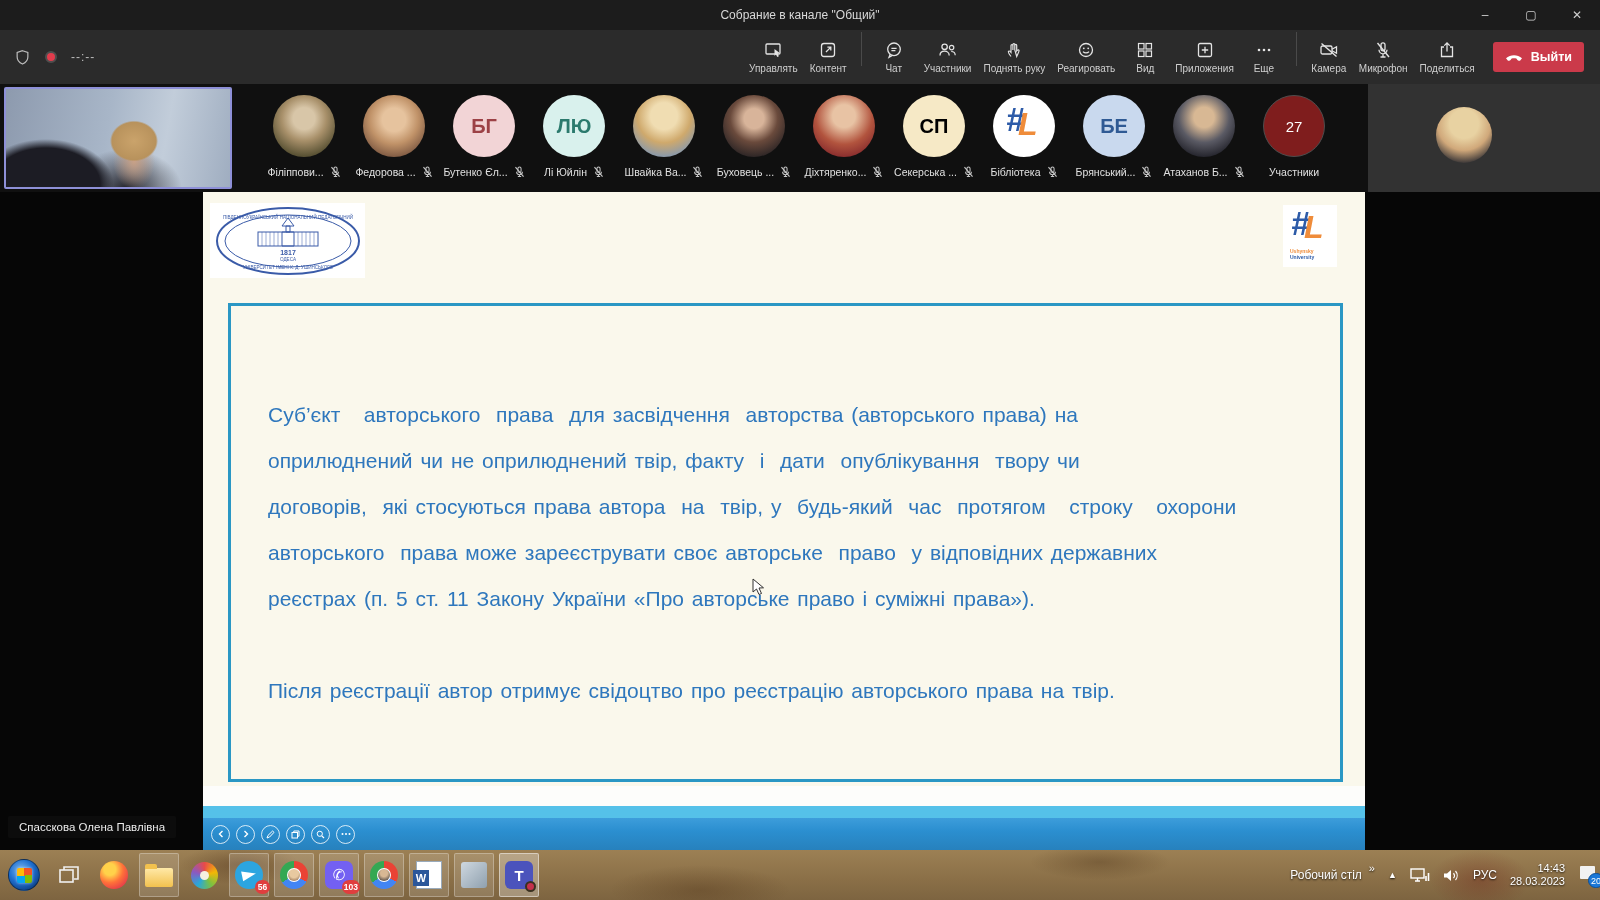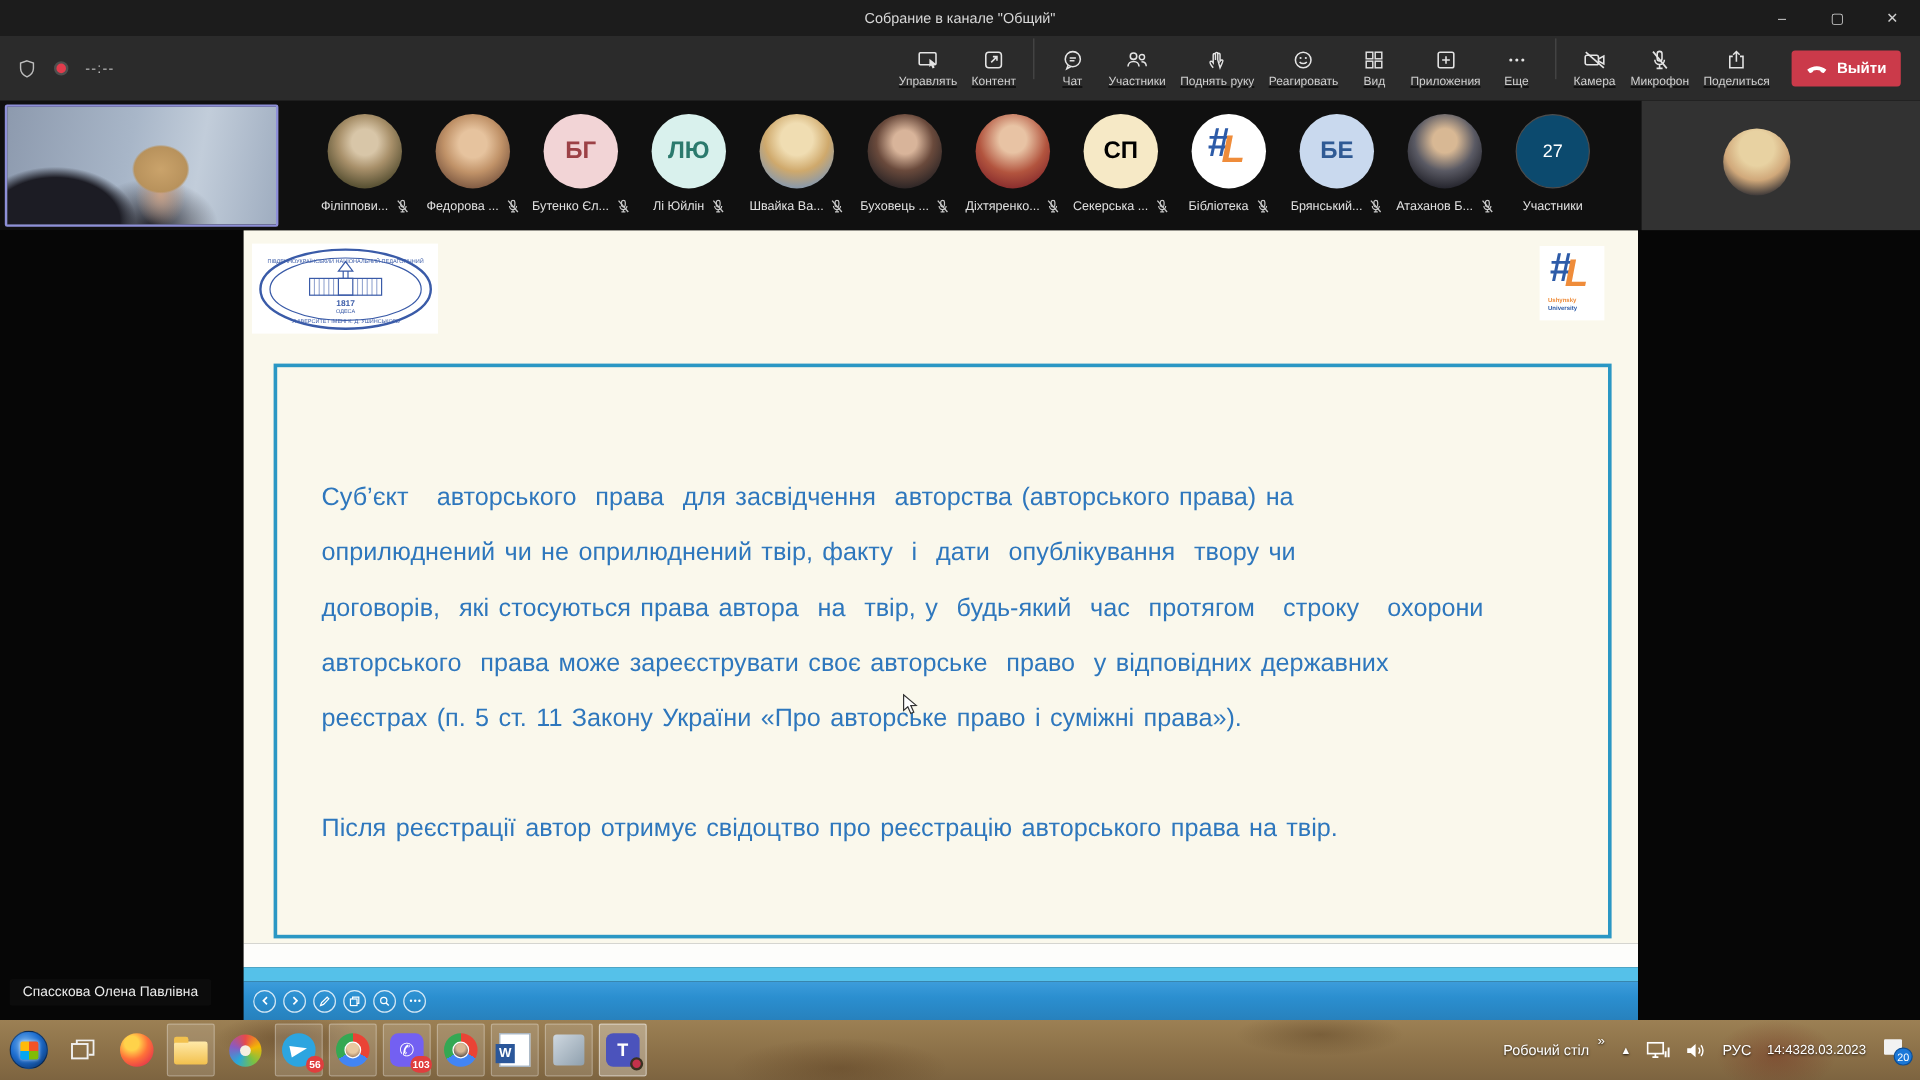--- a/index.html
+++ b/index.html
@@ -10,42 +10,42 @@
   .titlebar{position:absolute;left:0;top:0;width:1600px;height:30px;background:#1c1c1c;display:flex;align-items:center;justify-content:center;}
   .titlebar-title{color:#d8d8d8;font-size:12px;}
   .win-controls{position:absolute;right:0;top:0;height:30px;display:flex;}
   .win-btn{width:46px;height:30px;display:flex;align-items:center;justify-content:center;color:#cfcfcf;font-size:12px;cursor:default;}
 
   
   .toolbar{position:absolute;left:0;top:30px;width:1600px;height:54px;background:#2b2b2b;display:flex;align-items:center;}
   .tb-left{display:flex;align-items:center;gap:14px;margin-left:14px;color:#bdbdbd;}
   .rec-dot{width:12px;height:12px;border-radius:50%;background:#e13c4c;border:2px solid #4e4e4e;}
   .tb-timer{font-size:12px;color:#bdbdbd;letter-spacing:1px;}
-  .tb-main{display:flex;margin-left:auto;text-decoration:underline;}
+  .tb-main{display:flex;margin-left:auto;}
   .tb-btn{min-width:48px;padding:0 6px;height:50px;display:flex;flex-direction:column;align-items:center;justify-content:center;gap:3px;color:#d6d6d6;}
   .tb-btn svg{display:block;}
   .tb-label{font-size:10px;color:#cfcfcf;white-space:nowrap;}
   .tb-divider{width:1px;height:34px;background:#4a4a4a;margin:0 8px;}
   .leave-btn{margin:0 16px 0 12px;height:30px;padding:0 12px;border-radius:3px;background:#cb3a4a;color:#fff;display:flex;align-items:center;gap:8px;font-size:12.5px;font-weight:bold;}
 
   
   .filmstrip{position:absolute;left:0;top:84px;width:1600px;height:108px;background:#101010;}
   .selfview{position:absolute;left:4px;top:3px;width:228px;height:102px;border:2px solid #8e90d8;border-radius:2px;background:
     radial-gradient(ellipse 40px 34px at 128px 52px,#caa36b 0%,#b8925c 55%,rgba(0,0,0,0) 60%),
     radial-gradient(ellipse 30px 40px at 128px 72px,#c9a186 0%,rgba(0,0,0,0) 70%),
     radial-gradient(ellipse 90px 60px at 40px 95px,#1c1c24 0%,#1c1c24 60%,rgba(0,0,0,0) 75%),
     radial-gradient(ellipse 70px 50px at 120px 100px,#23232b 0%,rgba(0,0,0,0) 80%),
     linear-gradient(100deg,#8d9aae 0%,#a8b6c8 45%,#c2cdda 70%,#9fadc0 100%);}
   .tiles-row{position:absolute;left:259px;top:0;height:108px;display:flex;}
   .tile{width:90px;height:108px;display:flex;flex-direction:column;align-items:center;padding-top:11px;}
   .av{width:62px;height:62px;border-radius:50%;display:flex;align-items:center;justify-content:center;font-size:20px;font-weight:600;position:relative;overflow:hidden;flex:none;}
   .tile-name-row{margin-top:9px;display:flex;align-items:center;gap:6px;max-width:96px;}
   .tile-name{font-size:10.5px;color:#e0e0e0;white-space:nowrap;}
   .mic-off{flex:none;}
-  .tile-count .av{background:#0c4a6e;border:1px solid #4d4d4d;color:#fff;font-size:15px;font-weight:400;}
+  .tile-count .av{background:#7f1d1d;border:1px solid #4d4d4d;color:#fff;font-size:15px;font-weight:400;}
   
   .ph-outdoor{background:radial-gradient(circle at 50% 38%,#d8c6a8 0 22%,#a8906a 45%,#5c5436 75%,#3f3a26);}
   .ph-warm{background:radial-gradient(circle at 50% 40%,#e6c39e 0 24%,#c09268 50%,#7a5640 80%,#54382a);}
   .ph-blonde{background:radial-gradient(circle at 50% 34%,#f0ddb2 0 26%,#cfa96c 52%,#8d9aa8 78%,#6d7a88);}
   .ph-brunette{background:radial-gradient(circle at 50% 38%,#d8b49a 0 20%,#6a4a3c 48%,#2e2626 78%);}
   .ph-reddress{background:radial-gradient(circle at 50% 34%,#e8c3a4 0 22%,#b2543e 55%,#8a2e2e 80%,#5c2020);}
   .ph-man{background:radial-gradient(circle at 50% 36%,#d8b894 0 20%,#5a5a64 50%,#23232b 80%);}
   .ph-liblogo{background:#ffffff;}
   .mini-hl{display:none;}
   .ph-liblogo .mini-hl{display:block;position:relative;width:40px;height:40px;}
@@ -101,25 +101,25 @@
   .ico-chrome{width:28px;height:28px;border-radius:50%;background:conic-gradient(#ea4335 0 33%,#4285f4 0 66%,#34a853 0);position:relative;}
   .ico-chrome:before{content:"";position:absolute;left:7px;top:7px;width:14px;height:14px;border-radius:50%;background:#fff;}
   .chrome-face{position:absolute;left:8px;top:8px;width:12px;height:12px;border-radius:50%;background:radial-gradient(circle at 50% 35%,#e8c9a0 0 45%,#7a5640);}
   .chrome-face.dark{background:radial-gradient(circle at 50% 35%,#d8b894 0 35%,#23232b);}
   .ico-viber{width:28px;height:28px;border-radius:7px;background:#7360f2;display:flex;align-items:center;justify-content:center;color:#fff;font-size:15px;}
   .ico-word{width:26px;height:28px;background:#fff;border:1px solid #9ab;position:relative;display:flex;align-items:flex-end;}
   .ico-word .w{width:16px;height:16px;background:#2b579a;color:#fff;font-size:11px;font-weight:bold;display:flex;align-items:center;justify-content:center;margin:0 0 2px -4px;}
   .ico-notes{width:26px;height:26px;background:linear-gradient(135deg,#cfd8e0,#8fa0ae);border-radius:3px;}
   .ico-teams{width:28px;height:28px;border-radius:6px;background:#4b53bc;color:#fff;font-weight:bold;font-size:15px;display:flex;align-items:center;justify-content:center;position:relative;}
   .presence-dot{position:absolute;right:-3px;bottom:-3px;width:11px;height:11px;border-radius:50%;background:#c4314b;border:2px solid #3a3020;}
-  .tb-tray{margin-left:auto;display:flex;align-items:center;gap:13px;padding-right:10px;color:#fff;}
+  .tb-tray{margin-left:auto;display:flex;align-items:center;gap:13px;color:#fff;}
   .tray-text{font-size:12px;text-shadow:0 1px 2px rgba(0,0,0,.8);}
   .tray-chev{font-size:11px;margin-left:-6px;position:relative;top:-7px;text-shadow:0 1px 2px rgba(0,0,0,.8);}
   .tray-up{font-size:9px;color:#fff;text-shadow:0 1px 2px rgba(0,0,0,.8);}
-  .clock{display:flex;flex-direction:row;align-items:flex-end;line-height:13px;font-size:11px;text-shadow:0 1px 2px rgba(0,0,0,.8);}
+  .clock{display:flex;flex-direction:column;align-items:flex-end;line-height:13px;font-size:11px;text-shadow:0 1px 2px rgba(0,0,0,.8);}
   .tray-note{position:relative;width:22px;height:20px;}
   .tray-note .sheet{position:absolute;left:2px;top:1px;width:15px;height:13px;background:#f2f2f2;border-radius:1px;}
   .tray-badge{position:absolute;right:-4px;bottom:-3px;min-width:16px;height:15px;border-radius:8px;background:#1b78d8;color:#fff;font-size:9px;display:flex;align-items:center;justify-content:center;border:1px solid #0c4e96;}
 </style>
 </head>
 <body>
 
 <div id="screen">
 
   <div class="titlebar">

